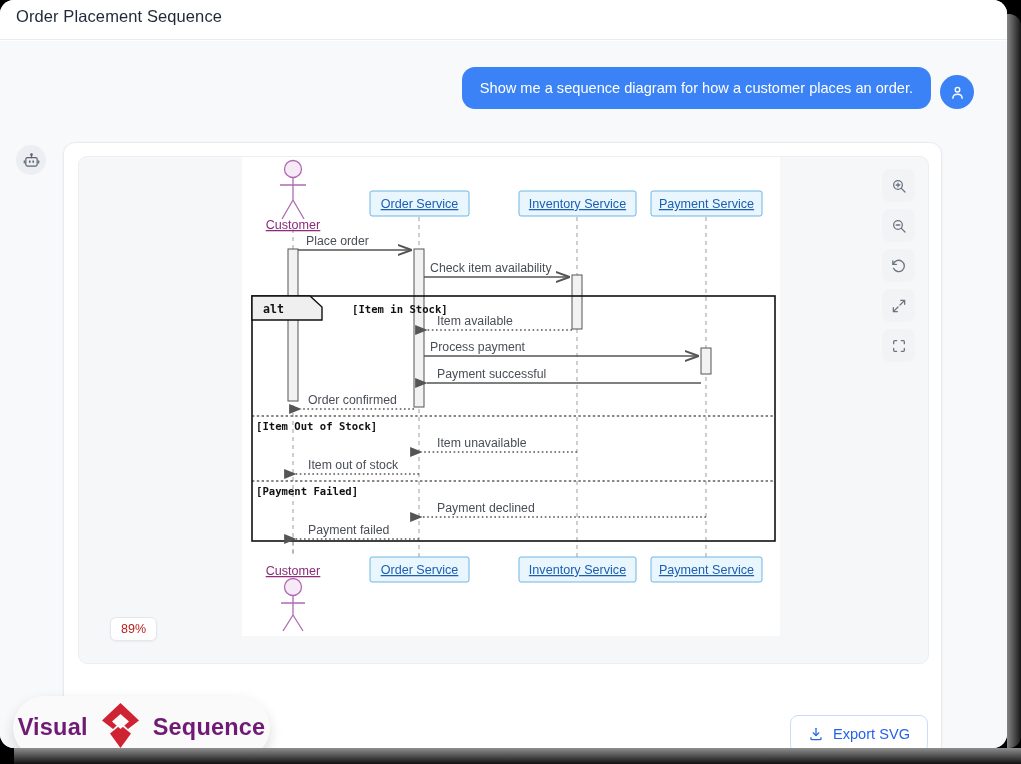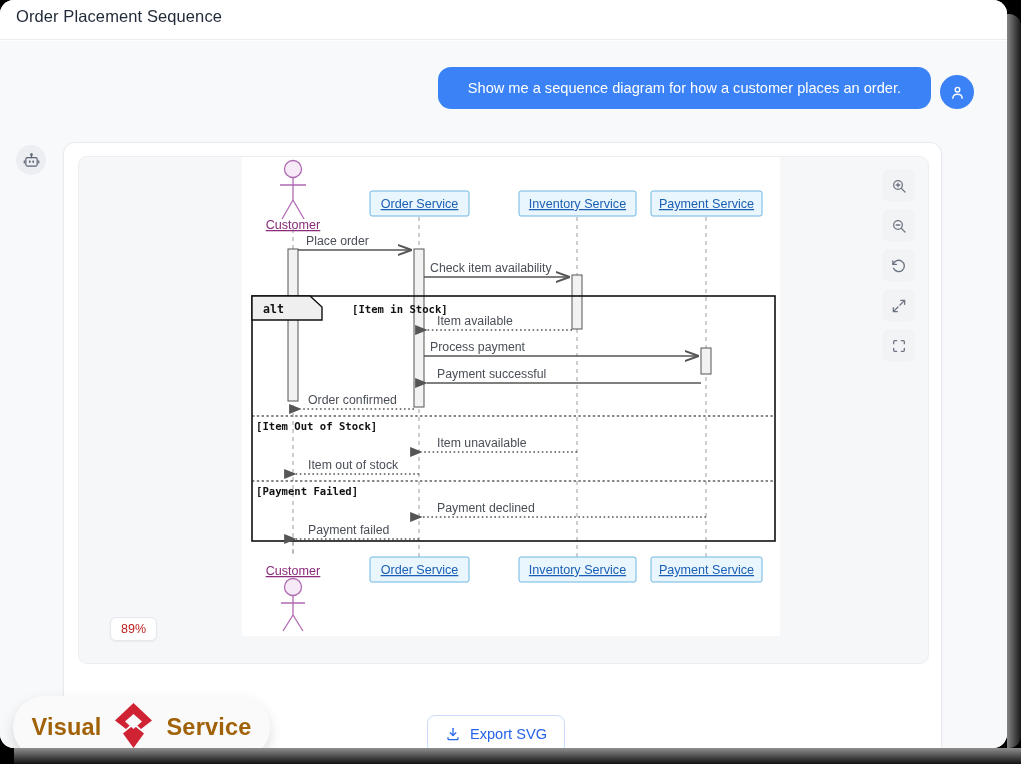--- a/index.html
+++ b/index.html
@@ -56,21 +56,21 @@
     display: flex; align-items: flex-start; gap: 9px;
   }
   #user-avatar {
     width: 34px; height: 34px; border-radius: 50%;
     background: #3b82f6; display: flex; align-items: center; justify-content: center;
     margin-top: 8px; flex: 0 0 auto;
   }
   #user-bubble {
     background: #3b82f6; color: #ffffff;
     border-radius: 13px;
-    padding: 12px 30px;
+    padding: 12px 18px;
     font-size: 14.6px; line-height: 1.25;
     max-width: 640px;
     white-space: nowrap;
   }
 
   
   #bot-avatar {
     position: absolute; left: 16px; top: 104px;
     width: 30px; height: 30px; border-radius: 50%;
     background: #eceef2; display: flex; align-items: center; justify-content: center;
@@ -118,42 +118,42 @@
     background: #f2f3f5; border: none;
     display: flex; align-items: center; justify-content: center;
     cursor: pointer;
   }
   .tool-btn svg { display: block; }
 
   
   #action-bar {
     position: absolute; left: 0; bottom: 10px; width: 879px;
     display: flex; justify-content: flex-end; align-items: center;
-    gap: 11px; padding-right: 15px; flex-direction: column;
+    gap: 11px; padding-right: 15px;
   }
   .action-btn {
     display: flex; align-items: center; gap: 9px;
     background: #ffffff; border: 1px solid #c9ddfb; border-radius: 8px;
     color: #2563eb; font-size: 14.6px;
     padding: 10px 17px; cursor: pointer;
     font-family: "Liberation Sans", sans-serif;
   }
   .action-btn svg { display: block; }
 
   
   #vp-badge {
     position: absolute; left: 13px; top: 655px;
     width: 257px; height: 63px;
     background: #fafafa;
     border-radius: 32px;
     box-shadow: 0 6px 14px rgba(0,0,0,0.14);
     display: flex; align-items: center; justify-content: center;
     gap: 10px; z-index: 40;
   }
-  .vp-word { font-size: 23.5px; font-weight: bold; color: #a16207; letter-spacing: .2px; }
+  .vp-word { font-size: 23.5px; font-weight: bold; color: #701a75; letter-spacing: .2px; }
 
   
   .lf-box { fill:#eaf6fd; stroke:#6fb6e0; stroke-width:1; }
   .lf-text { font-family:"Liberation Sans", sans-serif; font-size:12.6px; fill:#1a5fb4;
              text-decoration: underline; text-anchor: middle; }
   .actor-text { font-family:"Liberation Sans", sans-serif; font-size:12.6px; fill:#8b2b7a;
                 text-decoration: underline; text-anchor: middle; }
   .msg-text { font-family:"Liberation Sans", sans-serif; font-size:12.3px; fill:#4a4f57; }
   .frag-label { font-family:"DejaVu Sans Mono", monospace; font-size:11.6px; fill:#111111; font-weight:bold; }
   .guard-text { font-family:"DejaVu Sans Mono", monospace; font-size:10.6px; fill:#111111; font-weight:bold; }
@@ -411,20 +411,20 @@
       <span>
         <svg width="45" height="50" viewBox="0 0 45 50">
           <g fill="#cf2233">
             <path d="M22.5 2 L41 19.5 L30 28 L22.5 21 L15 28 L4 19.5 Z"></path>
             <path d="M22.5 24 L33 32.5 L22.5 47 L12 32.5 Z"></path>
           </g>
           <path d="M22.5 2 L41 19.5 L30 28 L22.5 21 L15 28 L4 19.5 Z" fill="none" stroke="#ffffff" stroke-width="0"></path>
           <path d="M14 20.5 L22.5 13 L31 20.5 L22.5 28 Z" fill="#fafafa"></path>
         </svg>
       </span>
-      <span class="vp-word">Service</span>
+      <span class="vp-word">Sequence</span>
     </div>
 
   </div>
 </div>
 
 <div id="window-shadow-r"></div>
 <div id="window-shadow-b"></div>
 
 </body></html>

